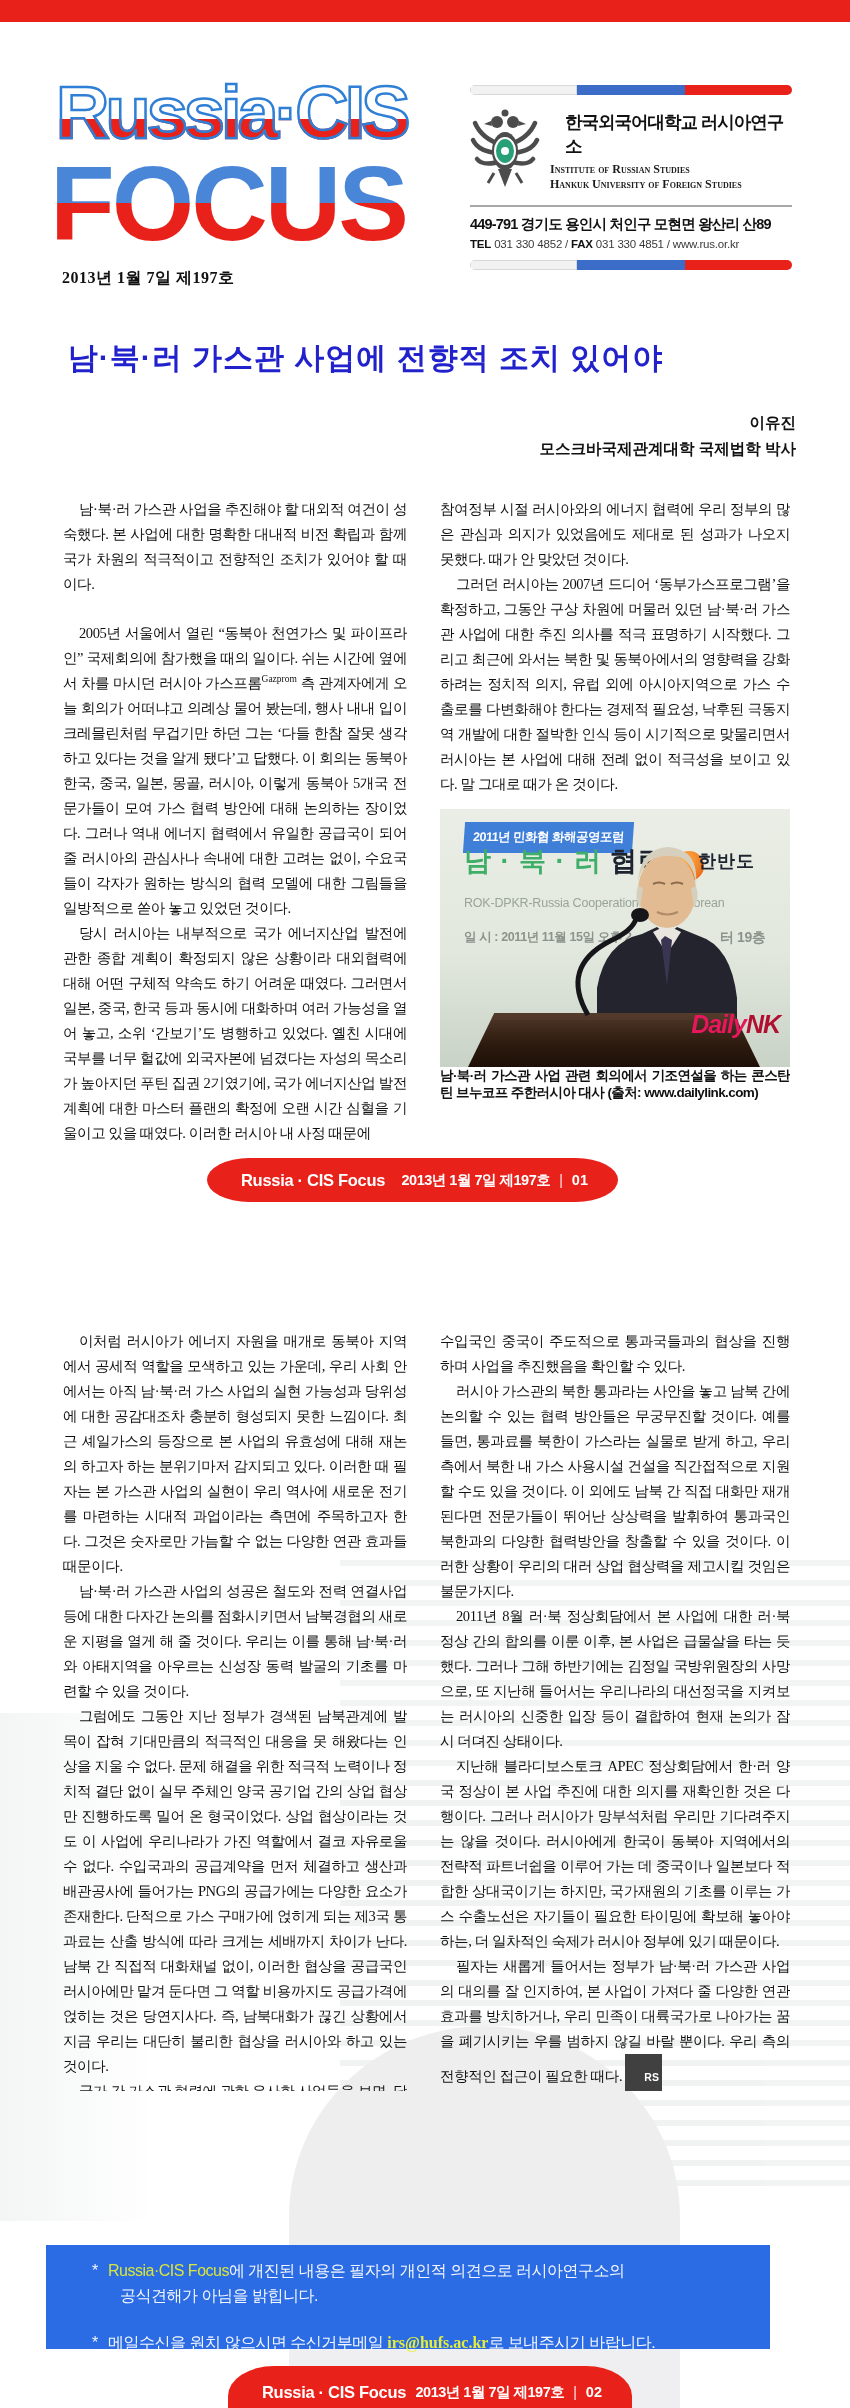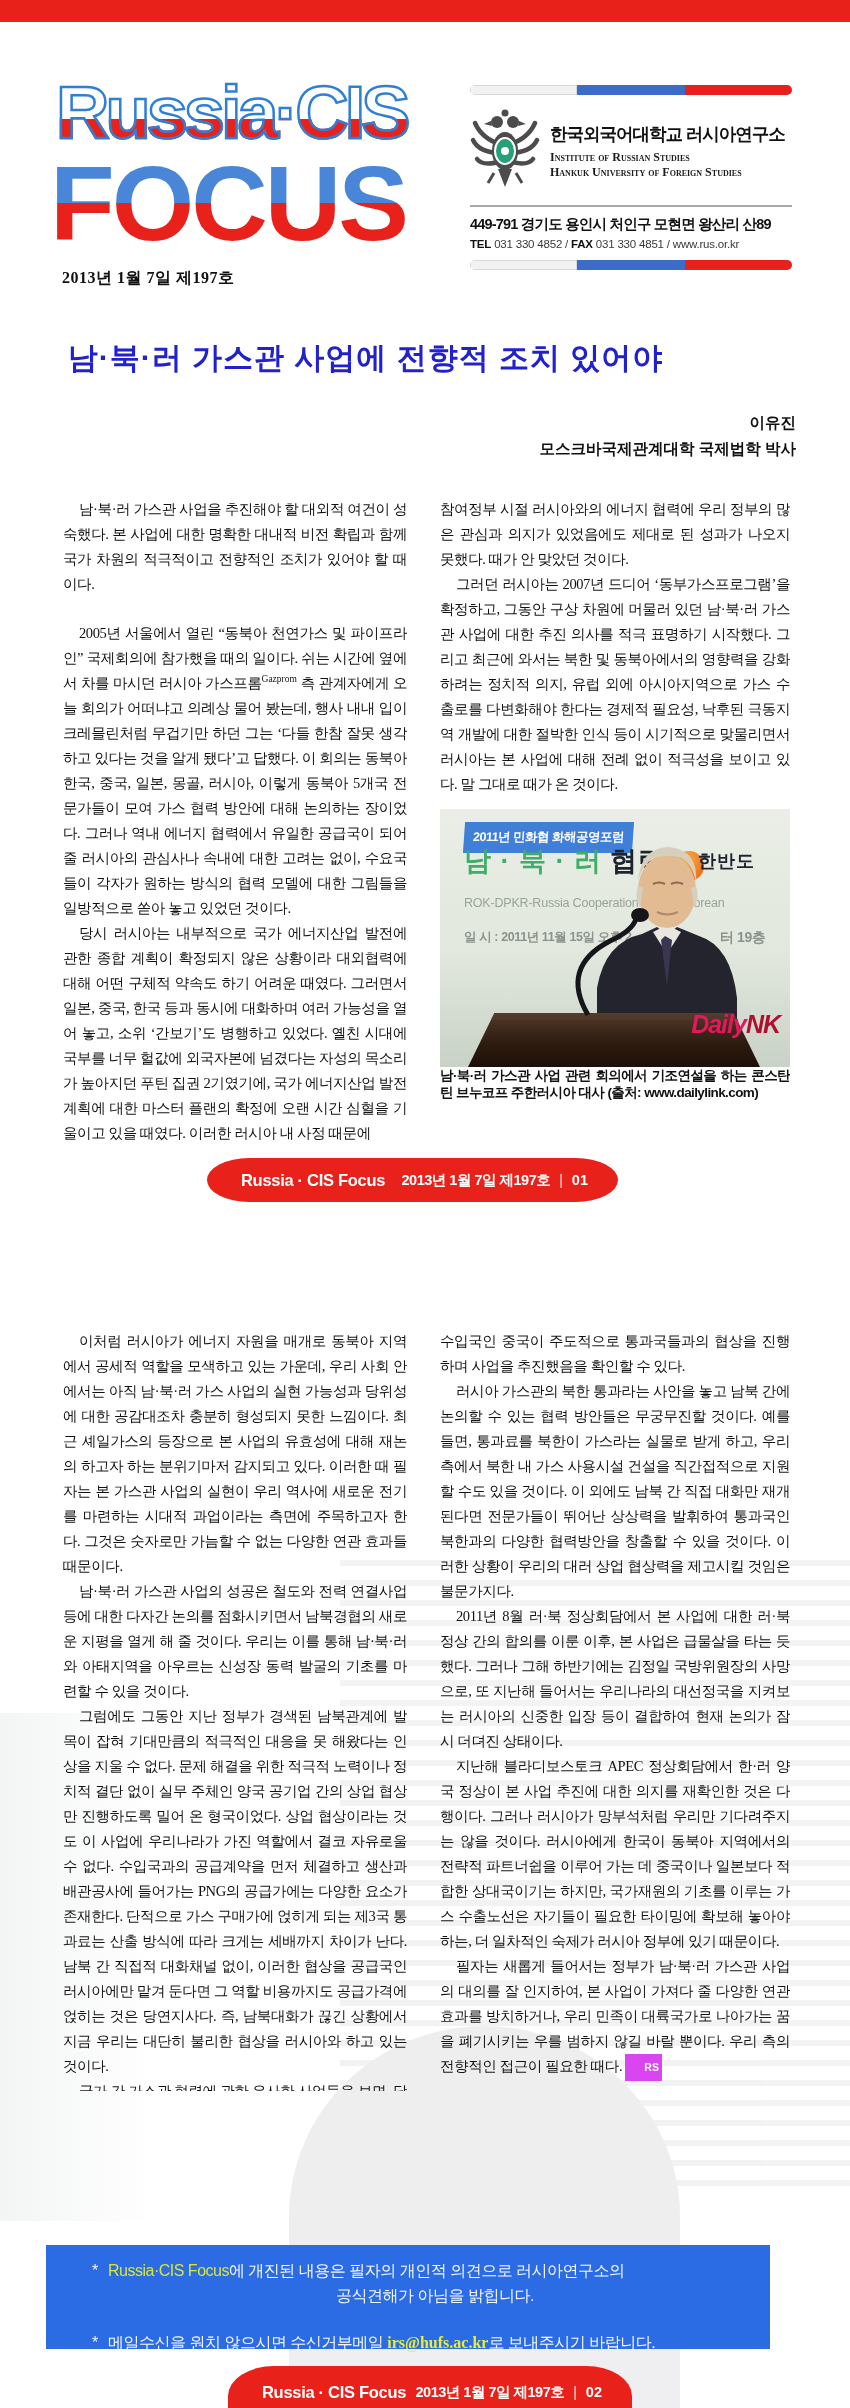--- a/index.html
+++ b/index.html
@@ -18,21 +18,21 @@
             background:linear-gradient(180deg,#4a86d8 0%,#4a86d8 50%,#e8211a 50%,#e8211a 100%);
             -webkit-background-clip:text;background-clip:text;color:transparent;}
   
   .inst{position:absolute;left:470px;top:85px;width:322px;font-family:"Liberation Sans","DejaVu Sans",sans-serif;}
   .flagbar{height:10px;display:flex;border-radius:5px;overflow:hidden;}
   .flagbar .w{flex:1;background:#f2f2f2;box-shadow:inset 0 0 0 1px #d8d8d8;}
   .flagbar .b{flex:1;background:#3a6cc8;}
   .flagbar .r{flex:1;background:#e8211a;}
   .inst-row{display:flex;align-items:center;margin-top:12px;}
   .inst-names{margin-left:10px;}
-  .inst-kr{font-size:17.5px;font-weight:bold;letter-spacing:-1px;color:#111;}
+  .inst-kr{font-size:17.5px;font-weight:bold;letter-spacing:-1px;color:#111;margin-left:15px;}
   .inst-en{font-family:"Liberation Serif","DejaVu Serif",serif;font-variant:small-caps;font-weight:bold;
            font-size:12px;line-height:15px;margin-top:4px;color:#1c1c1c;}
   .inst-div{height:2px;background:#a8a8a8;margin-top:10px;}
   .inst-addr{font-size:14.5px;font-weight:bold;letter-spacing:-0.8px;margin-top:8px;color:#111;}
   .inst-tel{font-size:11.5px;margin-top:4px;color:#3a3a3a;letter-spacing:-0.2px;}
   .inst-tel b{color:#111;}
   .flagbar.second{margin-top:10px;}
   
   .issue-date{position:absolute;left:62px;top:268px;font-size:16px;font-weight:bold;letter-spacing:0.5px;}
   .article-title{position:absolute;left:0;top:338px;width:731px;text-align:center;
@@ -44,22 +44,22 @@
   .cols{position:absolute;font-size:14.5px;line-height:25px;text-align:justify;letter-spacing:-0.4px;
         word-break:break-all;overflow:hidden;}
   .col-l1{left:63px;top:497px;width:344px;height:650px;}
   .col-r1{left:440px;top:497px;width:350px;height:650px;}
   .col-l2{left:63px;top:1329px;width:344px;height:762px;}
   .col-r2{left:440px;top:1329px;width:350px;height:762px;}
   .cols p{margin:0;text-indent:16px;}
   .cols p.noind{text-indent:0;}
   .cols p.lead{font-weight:normal;margin-bottom:24px;}
   sup.gz{font-size:9.5px;letter-spacing:0;vertical-align:super;line-height:0;}
-  .rs-mark{display:inline-block;background:#d946ef;color:#fff;font-family:"Liberation Sans",sans-serif;
-           font-size:10.5px;font-weight:bold;padding:7px 3px;letter-spacing:0;line-height:13px;vertical-align:baseline;}
+  .rs-mark{display:inline-block;background:#404040;color:#fff;font-family:"Liberation Sans",sans-serif;
+           font-size:10.5px;font-weight:bold;padding:17px 3px;letter-spacing:0;line-height:13px;vertical-align:baseline;}
   
   .photo{position:relative;width:350px;height:258px;margin-top:12px;overflow:hidden;
          background:linear-gradient(180deg,#eaeee6 0%,#e2e8de 55%,#c9d2c6 100%);
          font-family:"Liberation Sans","DejaVu Sans",sans-serif;}
   .ph-badge{position:absolute;left:24px;top:13px;background:#3f7fd8;color:#fff;font-weight:bold;
             font-size:12.5px;padding:3px 9px;transform:skewX(-4deg);letter-spacing:-0.5px;}
   .ph-title{position:absolute;left:24px;top:40px;font-size:27px;font-weight:bold;letter-spacing:1px;white-space:nowrap;}
   .ph-title .g{color:#3fae68;}
   .ph-title .d{color:#1d2430;margin-left:8px;}
   .ph-ball{position:absolute;left:234px;top:42px;width:30px;height:30px;border-radius:50%;
@@ -88,21 +88,21 @@
   .fb-issue{font-weight:bold;font-size:14.5px;margin-left:auto;letter-spacing:-0.5px;}
   .fb-sep{margin:0 9px;font-size:14px;opacity:0.9;}
   .fb-page{font-weight:bold;font-size:14.5px;margin-right:30px;}
   
   .notice{position:absolute;left:46px;top:2245px;width:724px;height:104px;background:#2b6ce4;color:#f4f7ff;
           font-family:"Liberation Sans","DejaVu Sans",sans-serif;font-size:16px;line-height:25px;
           box-sizing:border-box;padding:13px 20px 0 62px;letter-spacing:-0.5px;}
   .notice .star{display:inline-block;width:16px;margin-left:-16px;}
   .notice .hl{color:#d8e53c;}
   .notice .email{color:#e6ee3a;font-weight:bold;font-family:"Liberation Serif",serif;letter-spacing:0;}
-  .notice .l2{padding-left:12px;text-align:center;}
+  .notice .l2{padding-left:12px;}
   .notice .l3{margin-top:22px;}
   
   .bg-wm{position:absolute;left:0;top:1560px;width:850px;height:848px;opacity:0.07;pointer-events:none;}
   .bg-wm .stripes{position:absolute;right:0;top:0;width:60%;height:75%;
         background:repeating-linear-gradient(180deg,#4a5a5a 0 6px,transparent 6px 20px);}
   .bg-wm .pipe{position:absolute;left:0;top:18%;width:26%;height:60%;
         background:linear-gradient(90deg,#5a6a6a,transparent 70%);}
   .bg-wm .tank{position:absolute;left:34%;bottom:0;width:46%;height:45%;border-radius:50% 50% 0 0;background:#223;}
 </style>
 </head>

